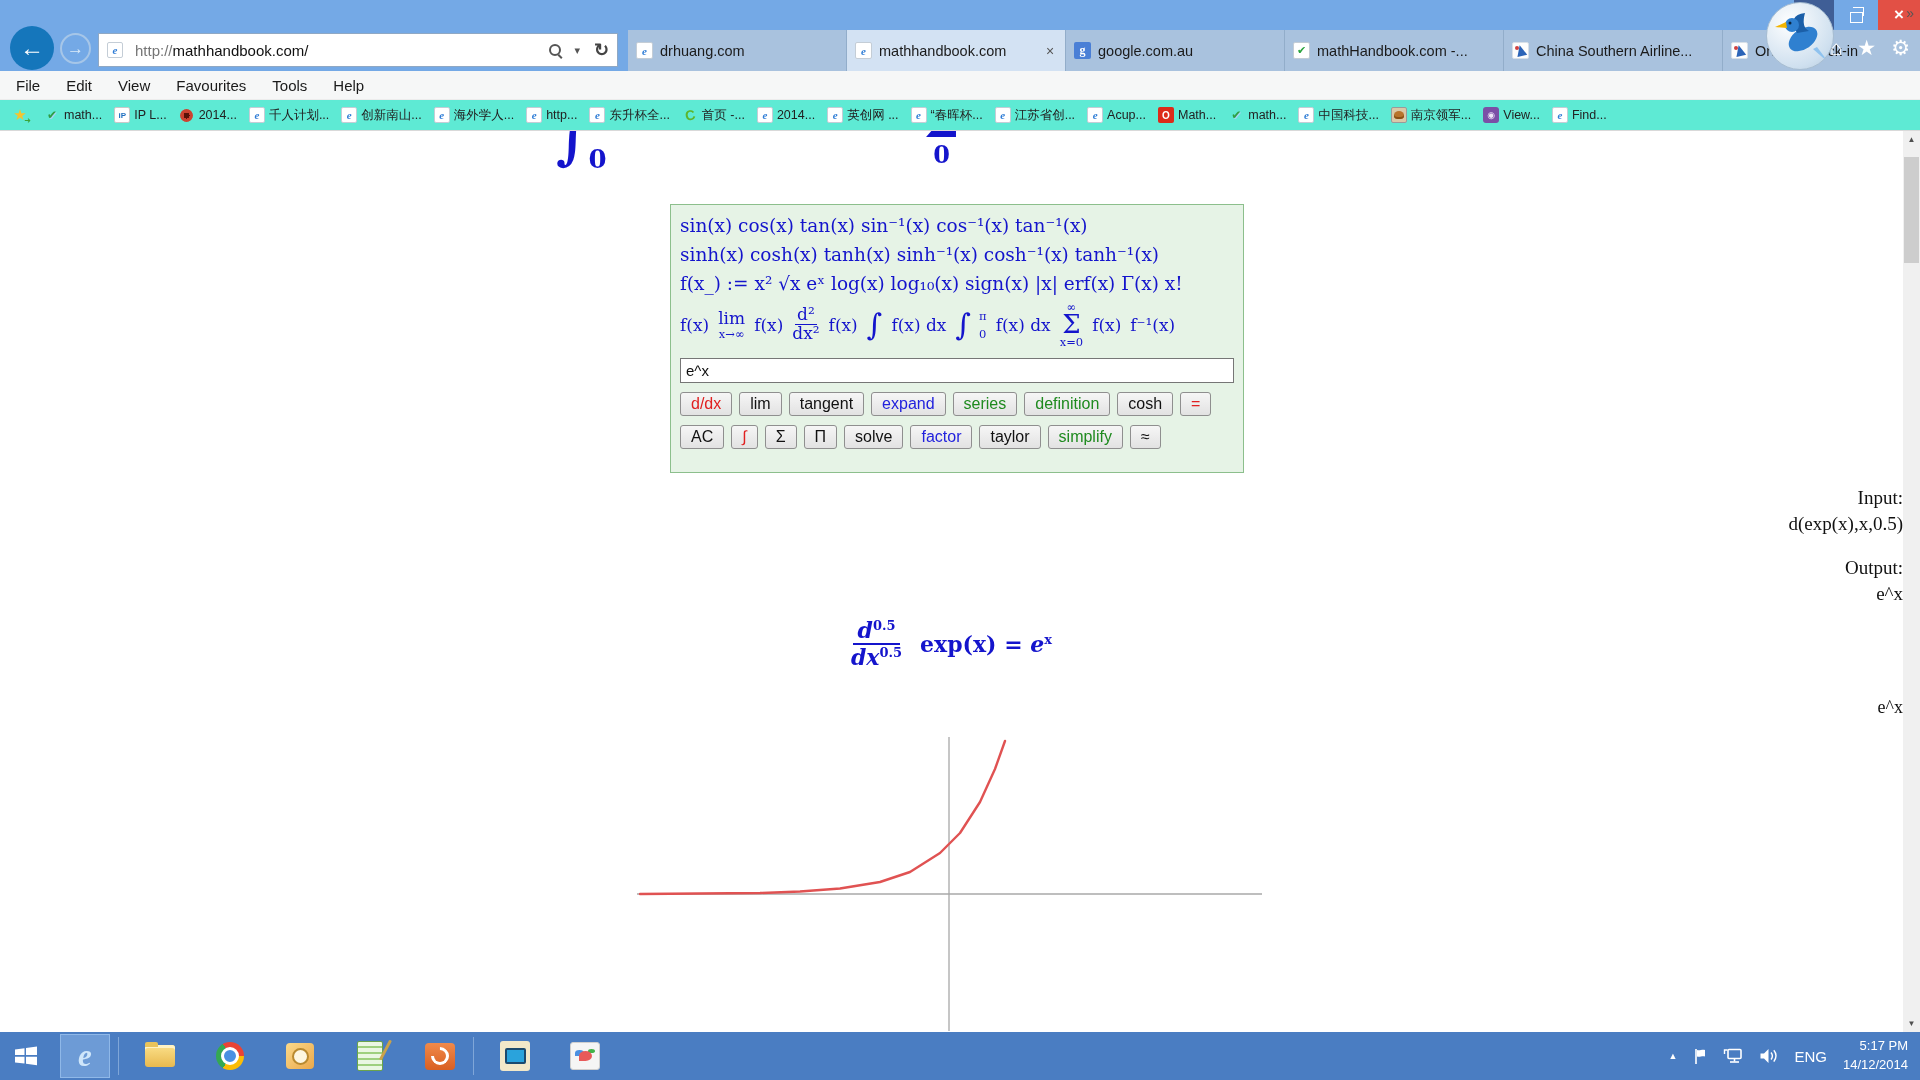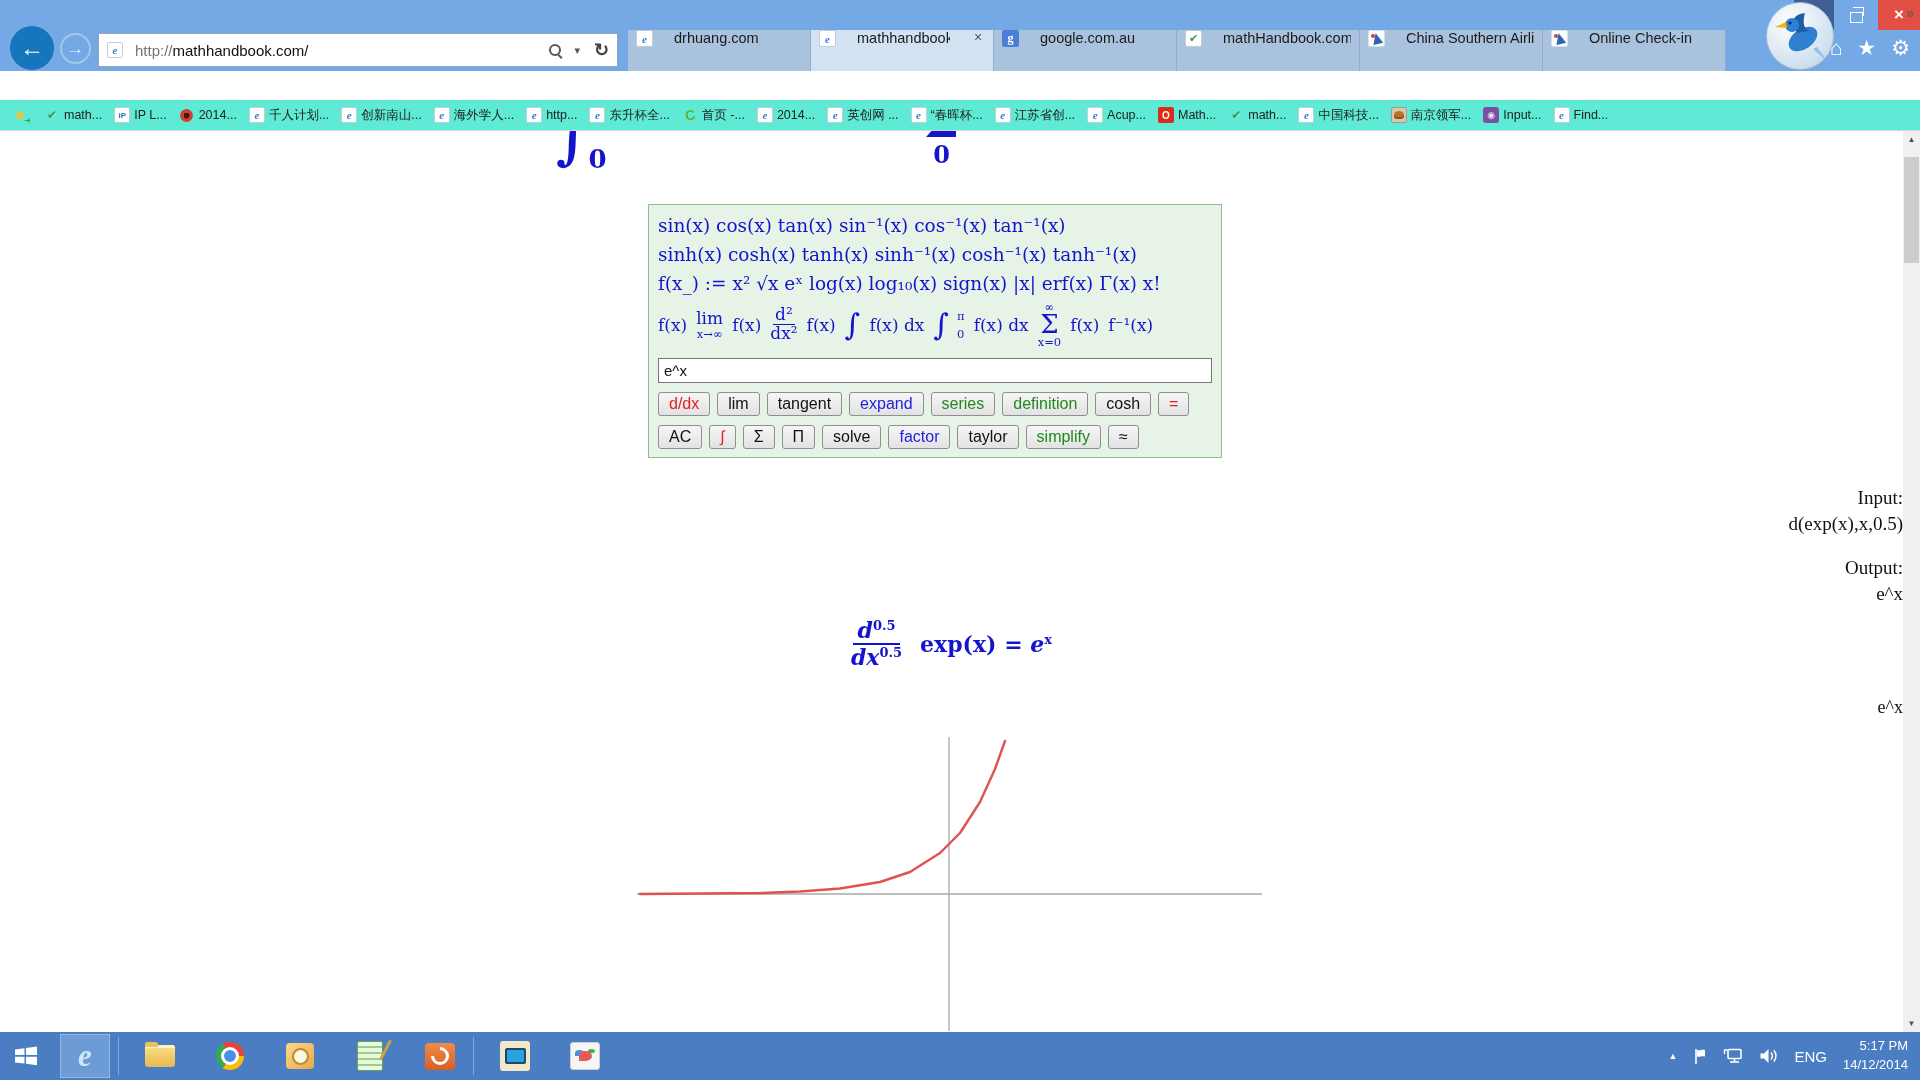--- a/index.html
+++ b/index.html
@@ -16,21 +16,21 @@
   #addr .url{flex:1;font-size:15px;white-space:nowrap;overflow:hidden}
   #addr .url .scheme{color:#757575}
   #addr .url .host{color:#111}
   .mag{width:13px;height:13px;position:relative;cursor:pointer}
   .mag::before{content:"";position:absolute;left:0;top:0;width:8px;height:8px;border:2px solid #555;border-radius:50%}
   .mag::after{content:"";position:absolute;left:10px;top:10px;width:5px;height:2px;background:#555;transform:rotate(45deg);transform-origin:0 0}
   .caret{color:#555;font-size:11px;cursor:pointer}
   .refresh{color:#444;font-size:18px;font-weight:bold;cursor:pointer;margin-left:2px}
 
   #tabs{position:absolute;left:628px;top:30px;height:41px;display:flex}
-  .tab{width:183px;box-sizing:border-box;display:flex;gap:21px;padding:0 8px;
+  .tab{width:219px;box-sizing:border-box;display:flex;align-items:center;gap:7px;padding:0 8px;
        background:#a9c2de;border-right:1px solid #92adca;font-size:14.5px;color:#1b1b1b;cursor:pointer}
   .tab.active{background:#d3e2f3}
   .tab-label{flex:1;white-space:nowrap;overflow:hidden}
   .tab .close{display:none;color:#555;font-size:14px;width:14px;height:14px;align-items:center;justify-content:center}
   .tab.active .close{display:flex}
 
   
   .gicon{width:16px;height:16px;display:inline-flex;align-items:center;justify-content:center;position:relative;
          flex:0 0 auto;border-radius:2px;box-sizing:border-box}
   .tab .gicon{width:17px;height:17px}
@@ -87,22 +87,22 @@
   
   #pagearea{position:absolute;left:0;top:131px;width:1903px;height:901px;background:#fff;overflow:hidden}
   .mathblue{color:#1414cc}
   .cliptop{position:absolute;top:0;left:0;height:46px;width:100%;overflow:hidden}
   .clip-int{position:absolute;left:556px;top:-26px;font:bold 56px "DejaVu Serif",serif}
   .clip-int sub{font-size:26px;vertical-align:-10px}
   .clip-sum{position:absolute;left:924px;top:-36px;font:bold 50px "DejaVu Serif",serif;
             display:flex;flex-direction:column;align-items:center;line-height:1}
   .clip-sum .sub0{font-size:24px;margin-top:-2px}
 
-  #panel{position:absolute;left:648px;top:73px;width:574px;box-sizing:border-box;background:#e6f3e6;
-         border:1px solid #8cbf8c;padding:6px 9px 8px}
+  #panel{position:absolute;left:670px;top:73px;width:574px;box-sizing:border-box;background:#e6f3e6;
+         border:1px solid #8cbf8c;padding:6px 9px 23px}
   .mrow{font:18.5px "DejaVu Serif",serif;line-height:29px;white-space:nowrap}
   .mrow4{display:flex;align-items:center;gap:9px;font:17px "DejaVu Serif",serif;margin:3px 0 9px;white-space:nowrap}
   .stack{display:inline-flex;flex-direction:column;align-items:center;line-height:1.05}
   .stack .sm{font-size:11.5px}
   .frac .num{border-bottom:1.3px solid currentColor;padding:0 2px}
   .bigop{font-size:30px;line-height:.9}
   .intlims{display:inline-flex;flex-direction:column;justify-content:space-between;height:32px;font-size:11.5px;margin-left:-1px}
   #panel input{display:block;width:100%;box-sizing:border-box;height:25px;margin-top:4px;border:1px solid #767676;
                background:#fff;font:15px "Liberation Sans",sans-serif;padding:2px 5px;color:#111}
   .btnrow{display:flex;gap:7px;margin-top:9px}
@@ -245,20 +245,29 @@
       </svg>
     </div>
 
     <div id="quick">
       <span>⌂</span>
       <span>★</span>
       <span>⚙</span>
     </div>
   </div>
 
+  <div id="menubar">
+
+  <span class="mitem">File</span>
+      <span class="mitem">Edit</span>
+      <span class="mitem">View</span>
+      <span class="mitem">Favourites</span>
+      <span class="mitem">Tools</span>
+      <span class="mitem">Help</span>
+    </div>
 
   <div id="favbar">
 
       <div class="fav-item">
         <span class="gicon star-arrow"></span>
         <span class="fav-label"></span>
       </div>
 
       <div class="fav-item">
         <span class="gicon check"></span>
@@ -345,21 +354,21 @@
         <span class="fav-label">中国科技...</span>
       </div>
 
       <div class="fav-item">
         <span class="gicon tiger"></span>
         <span class="fav-label">南京领军...</span>
       </div>
 
       <div class="fav-item">
         <span class="gicon purple"></span>
-        <span class="fav-label">Input...</span>
+        <span class="fav-label">View...</span>
       </div>
 
       <div class="fav-item">
         <span class="gicon ie"></span>
         <span class="fav-label">Find...</span>
       </div>
     </div>
   <div id="fav-overflow">»</div>
 
   <div id="pagearea">

